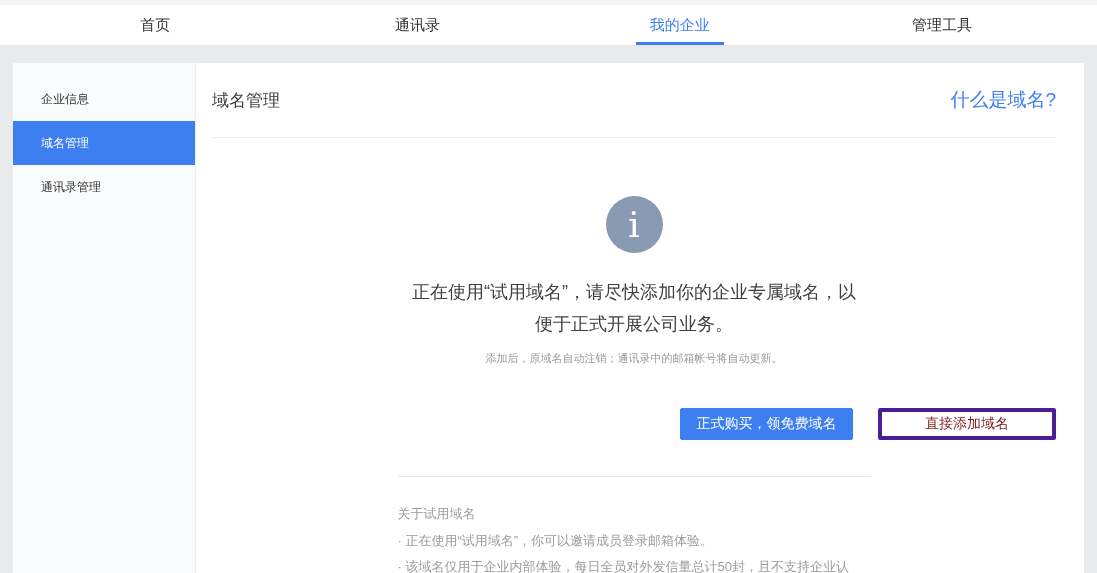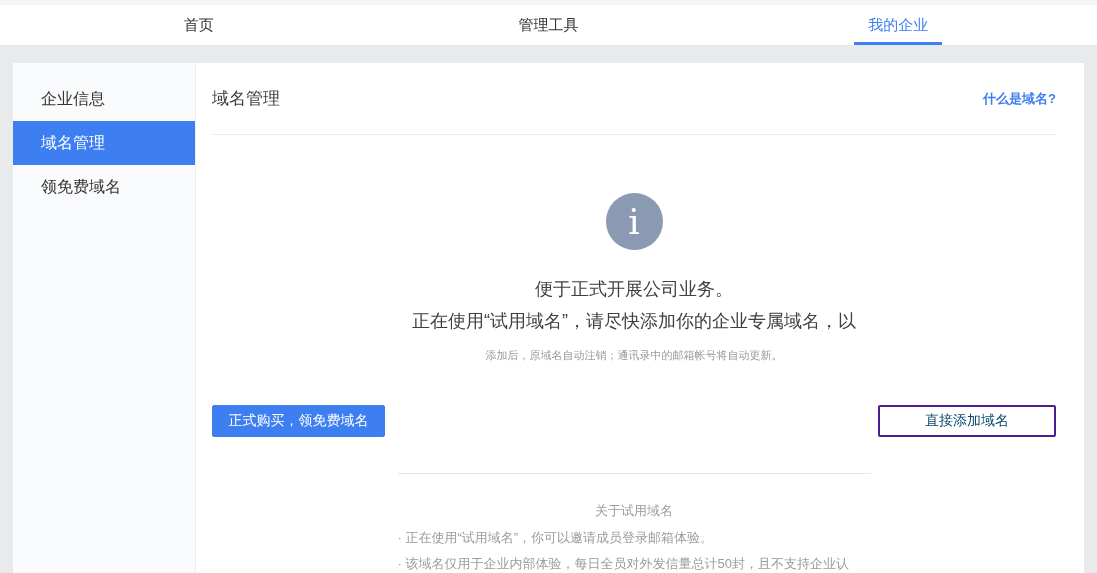--- a/index.html
+++ b/index.html
@@ -50,40 +50,40 @@
     width: 183px;
     background: #fafbfc;
     border-right: 1px solid #ecedef;
     padding-top: 14px;
     flex-shrink: 0;
   }
   .side-item {
     height: 44px;
     line-height: 44px;
     padding-left: 28px;
-    font-size: 16px;
+    font-size: 12px;
     color: #333333;
     cursor: pointer;
   }
   .side-item.selected {
     background: #3d7ef0;
     color: #ffffff;
   }
   .content {
     flex: 1;
     padding: 24px 28px 0 16px;
     overflow: hidden;
   }
   .content-header {
     display: flex;
     justify-content: space-between;
     align-items: center;
   }
   .page-title { font-size: 17px; color: #3b3d40; font-weight: 400; }
-  .help-link { font-size: 13px; color: #3d7ef0; text-decoration: none; cursor: pointer; font-weight: bold; }
+  .help-link { font-size: 19px; color: #3d7ef0; text-decoration: none; cursor: pointer; }
   .header-divider {
     border: none;
     border-top: 1px solid #ececec;
     margin-top: 24px;
   }
   
   .notice { text-align: center; }
   .info-circle {
     width: 57px; height: 57px;
     border-radius: 50%;
@@ -105,99 +105,102 @@
     color: #3f4043;
   }
   .sub-message {
     margin-top: 11px;
     font-size: 11px;
     color: #9a9a9a;
   }
   .button-row {
     margin-top: 42px;
     display: flex;
-    justify-content: space-between;
+    justify-content: flex-end;
     gap: 25px;
   }
   .btn {
     height: 32px;
     font-size: 14px;
     font-family: "Liberation Sans", "DejaVu Sans", sans-serif;
     cursor: pointer;
     border-radius: 2px;
   }
   .btn-primary {
     width: 173px;
     background: #3d7ef0;
     border: 1px solid #3d7ef0;
     color: #ffffff;
   }
   .btn-secondary {
     width: 178px;
     background: #ffffff;
-    border: 2px solid #4c1d95;
-    color: #0c4a6e;
+    border: 4px solid #4c1d95;
+    color: #7f1d1d;
   }
   
   .notes-divider {
     border: none;
     border-top: 1px solid #e7e7e7;
     width: 473px;
     margin: 36px auto 0 auto;
   }
   .notes {
     width: 473px;
     margin: 27px auto 0 auto;
     font-size: 13px;
     color: #9b9b9b;
     line-height: 26px;
   }
-  .notes-heading { line-height: 20px; margin-bottom: 4px; text-align: center; }
+  .notes-heading { line-height: 20px; margin-bottom: 4px; }
 </style>
 </head>
 <body>
 
 <div class="top-strip"></div>
 
 <div class="navbar">
   <div class="nav-item">
     <span>首页</span>
   </div>
   <div class="nav-item">
-    <span>管理工具</span>
+    <span>通讯录</span>
   </div>
   <div class="nav-item active">
     <span>我的企业</span>
     <span class="nav-underline"></span>
   </div>
+  <div class="nav-item">
+    <span>管理工具</span>
+  </div>
 </div>
 
 <div class="panel">
 
   <div class="sidebar">
     <div class="side-item">企业信息</div>
     <div class="side-item selected">域名管理</div>
-    <div class="side-item">领免费域名</div>
+    <div class="side-item">通讯录管理</div>
   </div>
 
   <div class="content">
 
     <div class="content-header">
       <h1 class="page-title">域名管理</h1>
       <a class="help-link">什么是域名?</a>
     </div>
     <hr class="header-divider">
 
     <div class="notice">
       <div class="info-circle">
         <span>i</span>
       </div>
       <div class="main-message">
+        <div>正在使用“试用域名”，请尽快添加你的企业专属域名，以</div>
         <div>便于正式开展公司业务。</div>
-        <div>正在使用“试用域名”，请尽快添加你的企业专属域名，以</div>
       </div>
       <div class="sub-message">添加后，原域名自动注销；通讯录中的邮箱帐号将自动更新。</div>
 
       <div class="button-row">
         <button class="btn btn-primary">正式购买，领免费域名</button>
         <button class="btn btn-secondary">直接添加域名</button>
       </div>
     </div>
 
     <hr class="notes-divider">

